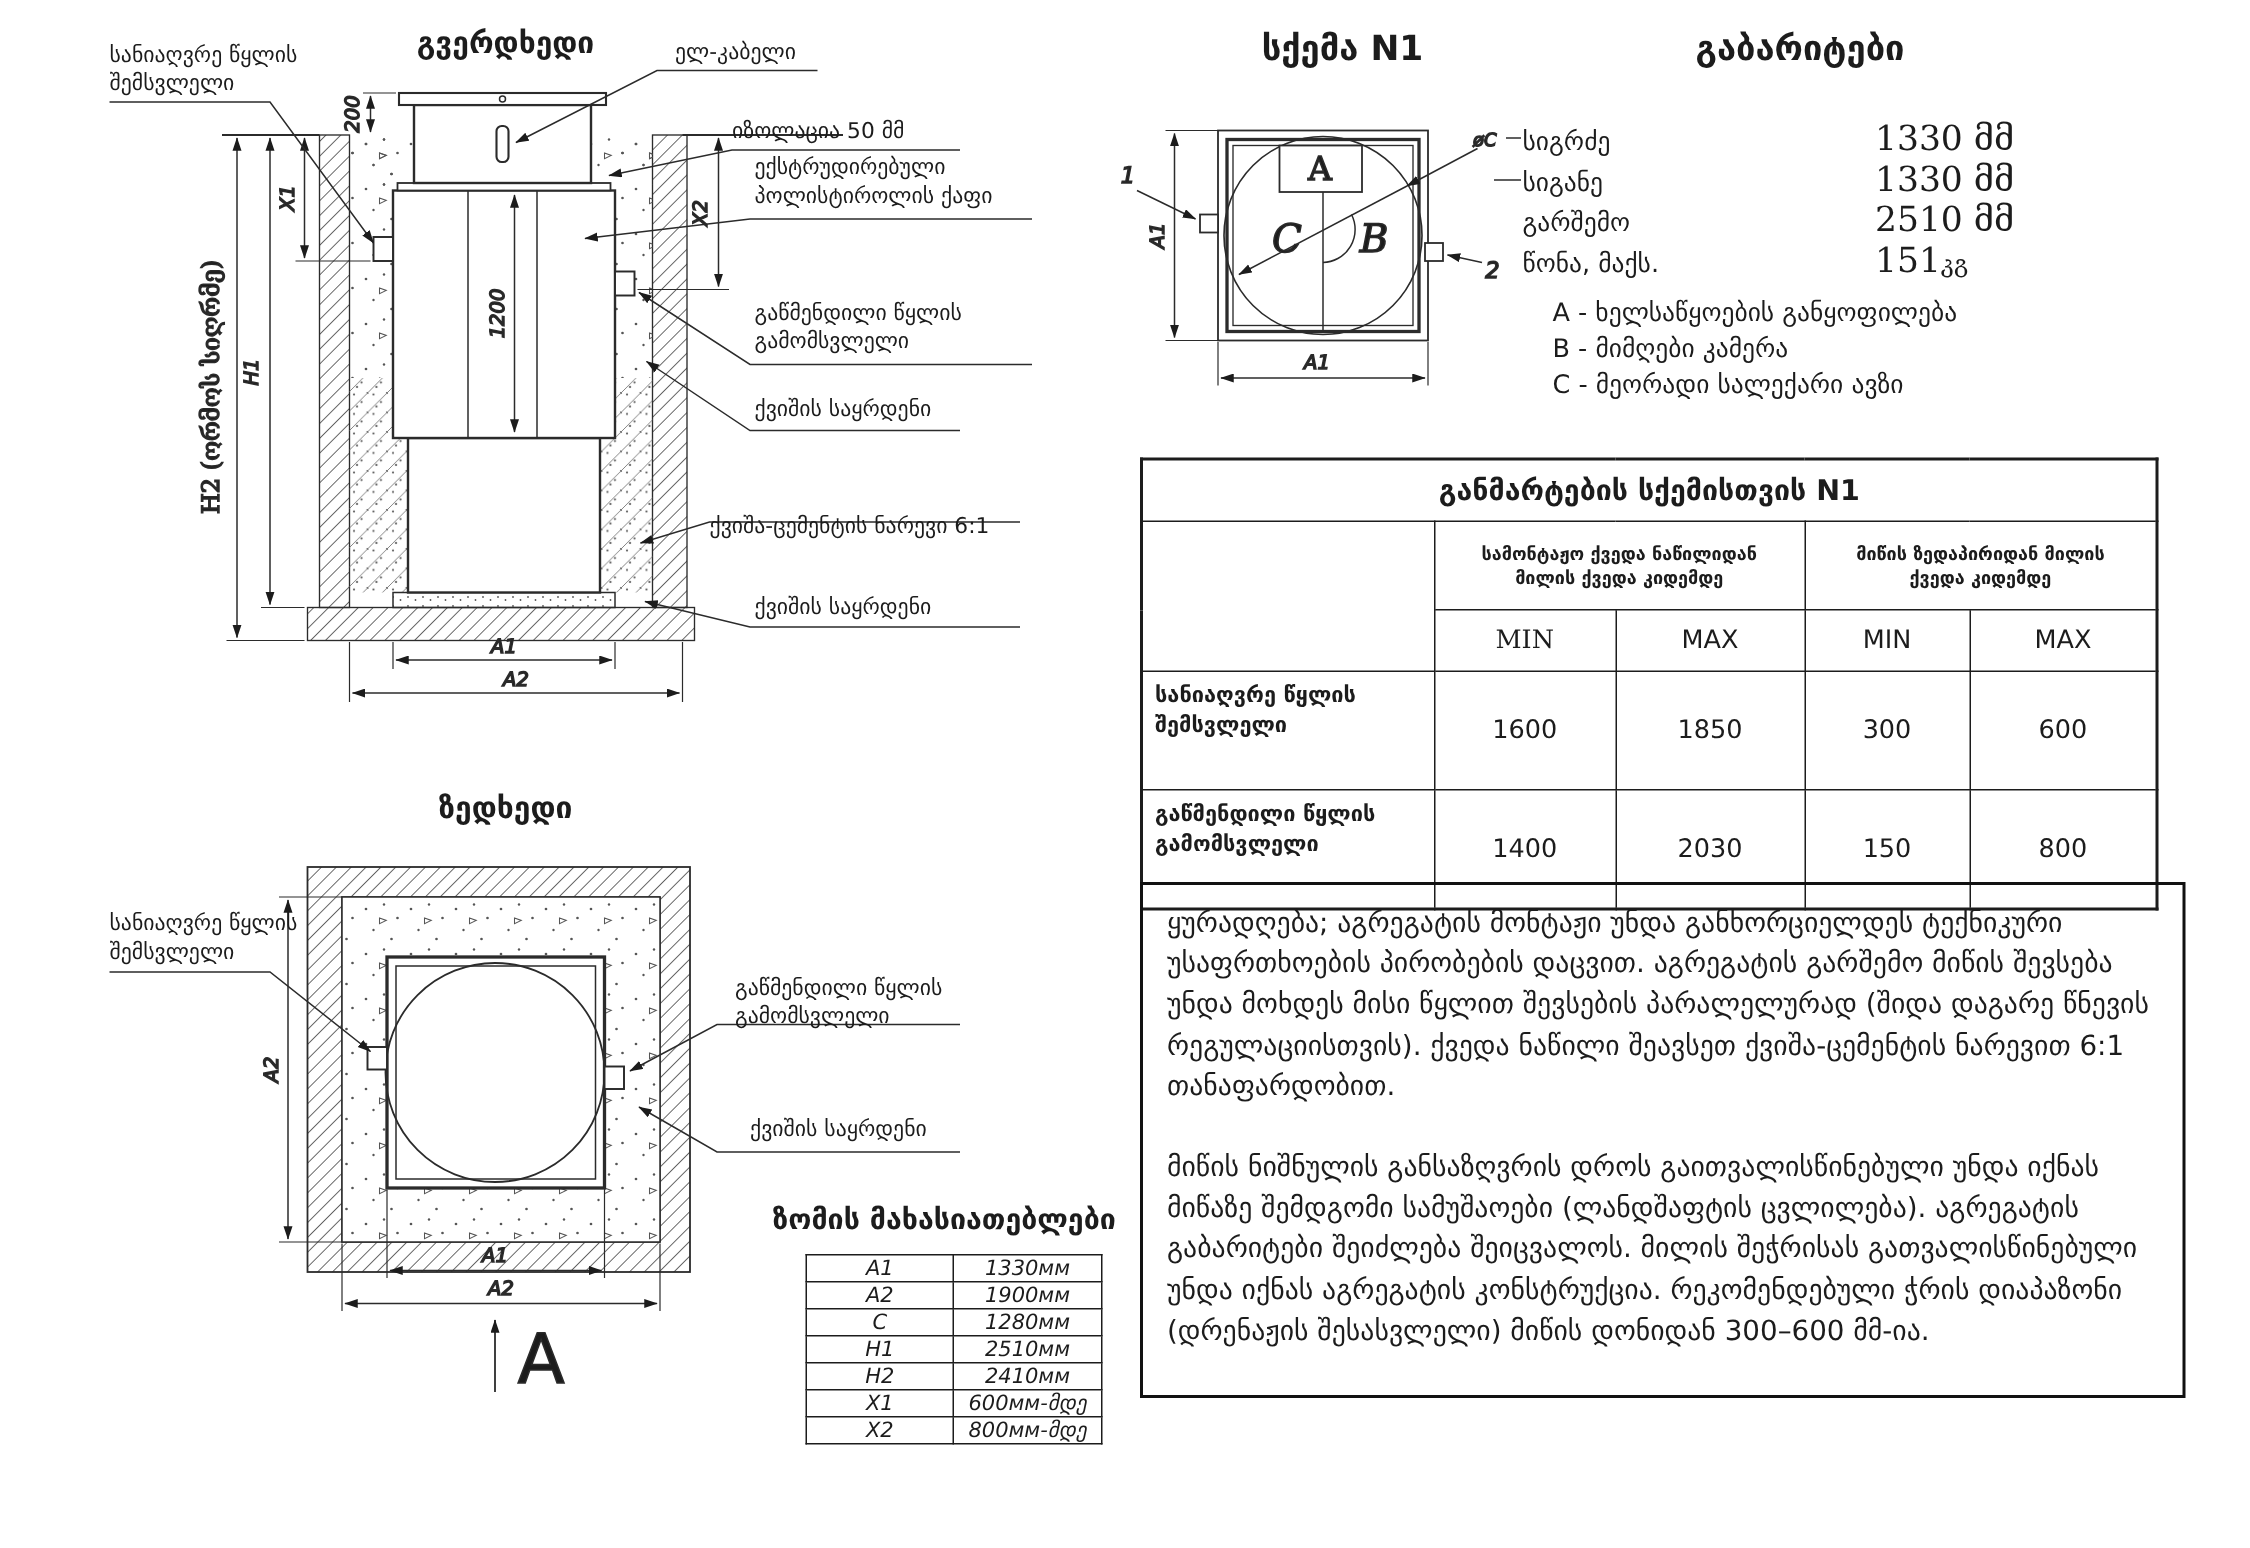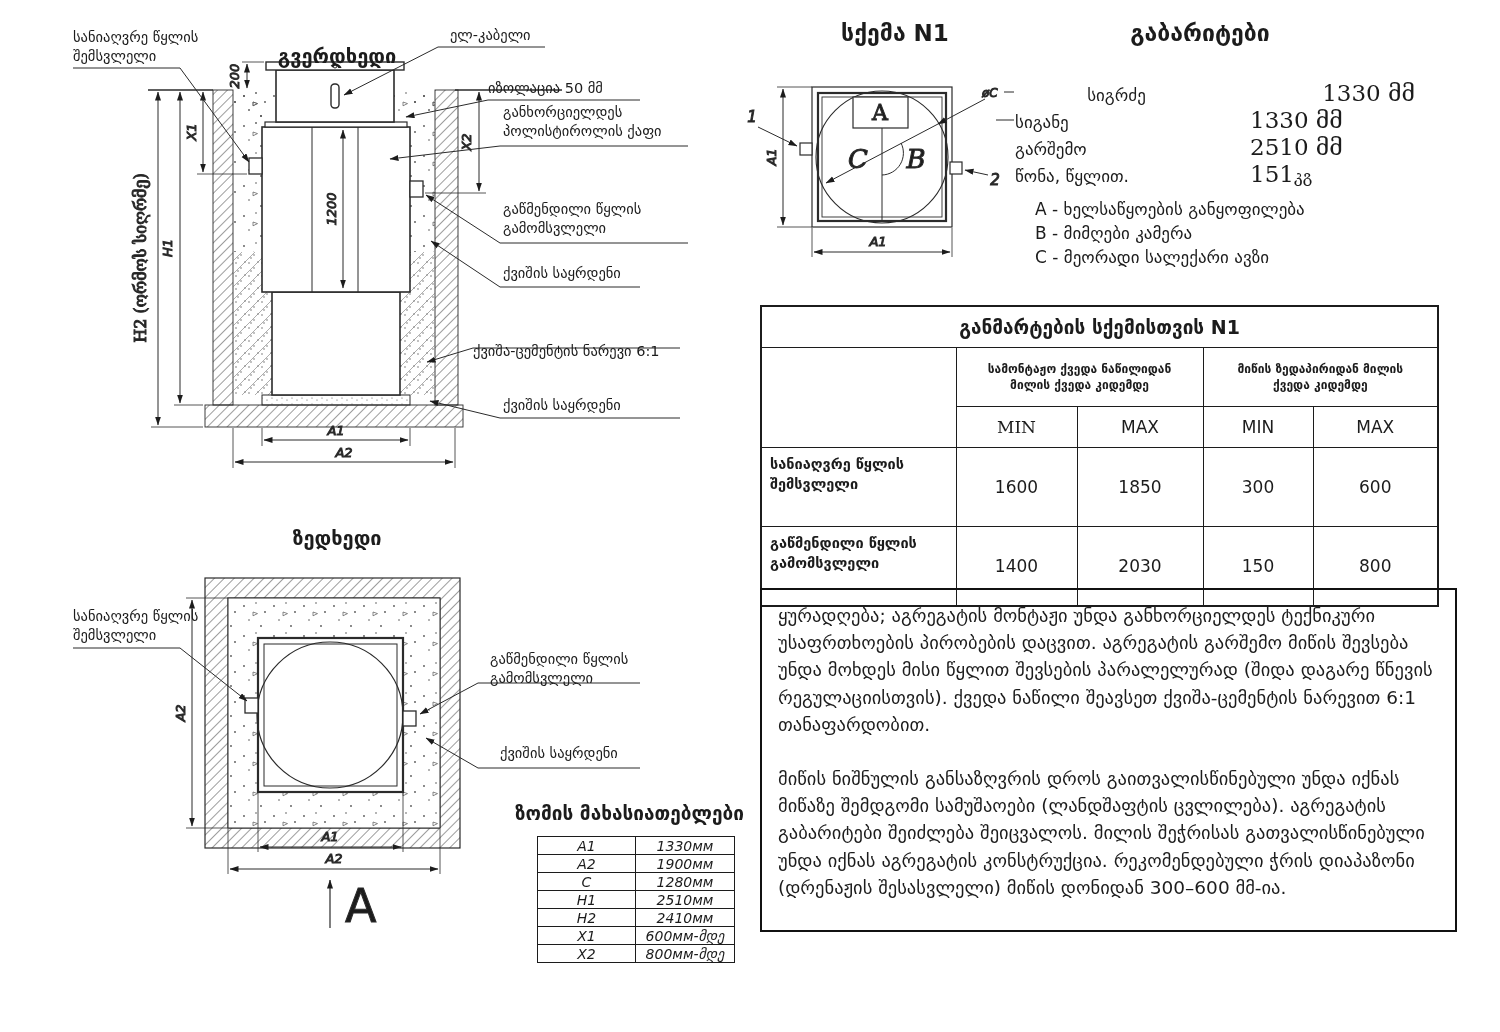--- a/index.html
+++ b/index.html
@@ -225,67 +225,67 @@
     <text class="t-serif-i" text-anchor="middle" x="858" y="168">C</text>
     <text class="t-serif-i" text-anchor="middle" x="916" y="168">B</text>
     <text class="t-dim" text-anchor="middle" x="752" y="122" style="font-size:15px;">1</text>
     <text class="t-dim" text-anchor="middle" x="995" y="185" style="font-size:15px;">2</text>
     <text class="t-dim-sm" x="982" y="97">øC</text>
     <text class="t-dim" text-anchor="middle" transform="rotate(-90 776 157)" x="776" y="157">A1</text>
     <text class="t-dim" text-anchor="middle" x="878" y="246">A1</text>
   </g>
 </svg>
 
-<div class="abs h-title" style="left:252px;top:16px;width:170px;margin-top:28px;">გვერდხედი</div>
+<div class="abs h-title" style="left:252px;top:16px;width:170px;">გვერდხედი</div>
 <div class="abs h-title" style="left:252px;top:526px;width:170px;">ზედხედი</div>
 <div class="abs h-title-lg" style="left:810px;top:20px;width:170px;">სქემა N1</div>
 <div class="abs h-title-lg" style="left:1090px;top:20px;width:220px;">გაბარიტები</div>
 
 <div class="abs callout" style="left:73px;top:28px;">
   <span>სანიაღვრე წყლის</span>
   <span>შემსვლელი</span>
 </div>
 <div class="abs callout" style="left:450px;top:26px;">ელ-კაბელი</div>
 <div class="abs callout" style="left:488px;top:79px;">იზოლაცია 50 მმ</div>
 <div class="abs callout" style="left:503px;top:103px;">
-  <span>განხორციელდეს</span>
+  <span>ექსტრუდირებული</span>
   <span>პოლისტიროლის ქაფი</span>
 </div>
 <div class="abs callout" style="left:503px;top:200px;">
   <span>გაწმენდილი წყლის</span>
   <span>გამომსვლელი</span>
 </div>
 <div class="abs callout" style="left:503px;top:264px;">ქვიშის საყრდენი</div>
 <div class="abs callout" style="left:473px;top:326px;margin-top:16px;">ქვიშა-ცემენტის ნარევი 6:1</div>
 <div class="abs callout" style="left:503px;top:396px;">ქვიშის საყრდენი</div>
 
 <div class="abs callout" style="left:73px;top:607px;">
   <span>სანიაღვრე წყლის</span>
   <span>შემსვლელი</span>
 </div>
 <div class="abs callout" style="left:490px;top:650px;">
   <span>გაწმენდილი წყლის</span>
   <span>გამომსვლელი</span>
 </div>
 <div class="abs callout" style="left:500px;top:744px;">ქვიშის საყრდენი</div>
 
-<div class="gab-row" style="top:80px;justify-content:flex-end;">
+<div class="gab-row" style="top:80px;">
   <div class="gab-label">სიგრძე</div>
   <div class="gab-value">1330 მმ</div>
 </div>
 <div class="gab-row" style="top:107px;">
   <div class="gab-label">სიგანე</div>
   <div class="gab-value">1330 მმ</div>
 </div>
 <div class="gab-row" style="top:134px;">
   <div class="gab-label">გარშემო</div>
   <div class="gab-value">2510 მმ</div>
 </div>
 <div class="gab-row" style="top:161px;">
-  <div class="gab-label">წონა, წყლით.</div>
+  <div class="gab-label">წონა, მაქს.</div>
   <div class="gab-value">
     <span>151</span><span class="unit">კგ</span>
   </div>
 </div>
 <div class="legend-line" style="top:199px;">A - ხელსაწყოების განყოფილება</div>
 <div class="legend-line" style="top:223px;">B - მიმღები კამერა</div>
 <div class="legend-line" style="top:247px;">C - მეორადი სალექარი ავზი</div>
 
 <table class="exp-table" style="left:760px;top:305px;">
   <colgroup>

